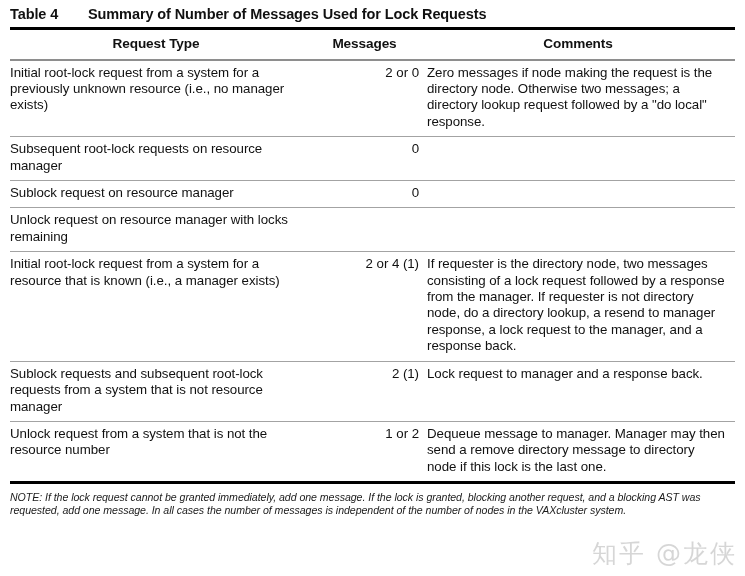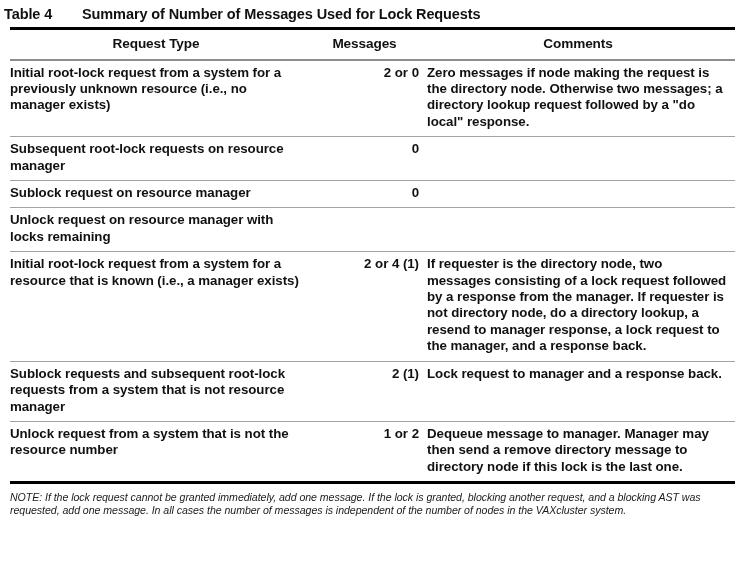--- a/index.html
+++ b/index.html
@@ -21,21 +21,21 @@
     width: 745px;
     height: 576px;
     box-sizing: border-box;
     padding: 0;
   }
 
   
   .table-caption {
     display: flex;
     align-items: baseline;
-    padding: 6px 10px 5px 4px;
+    padding: 6px 10px 5px 10px;
     font-size: 14.5px;
     font-weight: bold;
     letter-spacing: -0.1px;
   }
   .caption-number {
     width: 78px;
     flex: 0 0 78px;
     white-space: nowrap;
   }
   .caption-title {
@@ -71,21 +71,20 @@
     font-size: 13.6px;
     padding: 6px 6px 7px 0;
     vertical-align: top;
     letter-spacing: -0.1px;
   }
   table.msg-table tbody td {
     vertical-align: top;
     padding: 4px 8px 6px 0;
     border-bottom: 1.3px solid #a3a3a3;
     letter-spacing: -0.05px;
-    font-weight: bold;
   }
   table.msg-table tbody tr:last-child td {
     border-bottom: none;
   }
   td.col-msgs { padding-right: 4px; text-align: right; }
   td.col-comment { padding-right: 2px; }
 
   
   .note {
     margin: 0 10px;
@@ -182,14 +181,15 @@
         <td class="col-msgs">1 or 2</td>
         <td class="col-comment">Dequeue message to manager. Manager may then send a remove directory message to directory node if this lock is the last one.</td>
       </tr>
     </tbody>
   </table>
 
   <div class="rule-thick"></div>
 
   <div class="note">NOTE: If the lock request cannot be granted immediately, add one message. If the lock is granted, blocking another request, and a blocking AST was requested, add one message. In all cases the number of messages is independent of the number of nodes in the VAXcluster system.</div>
 
+  <div class="watermark">知乎 @龙侠</div>
 
 </div>
 
 </body></html>

